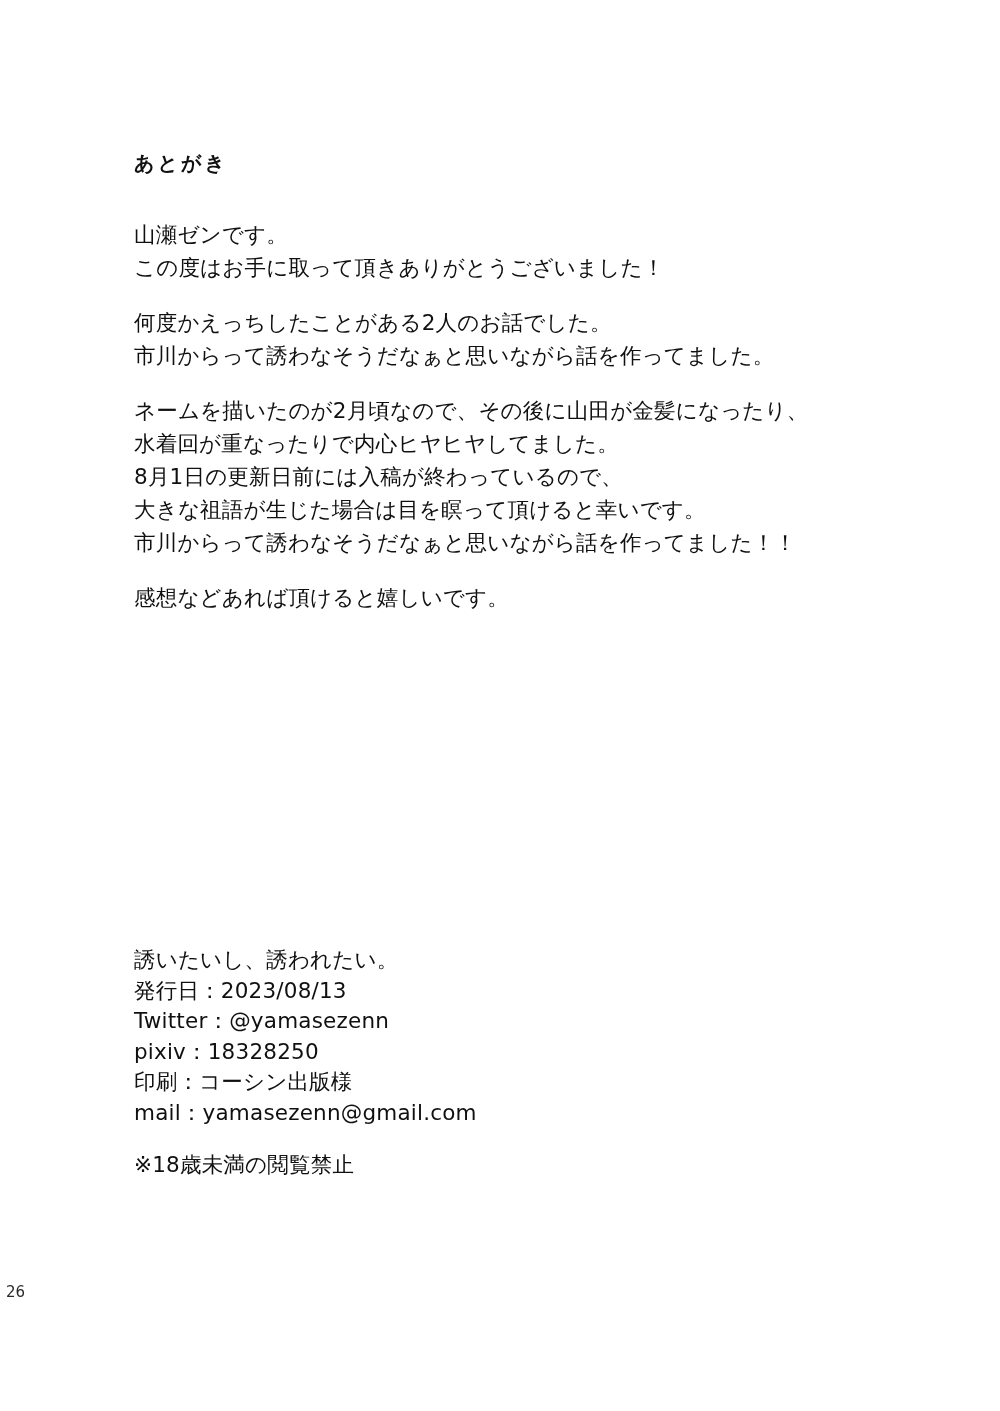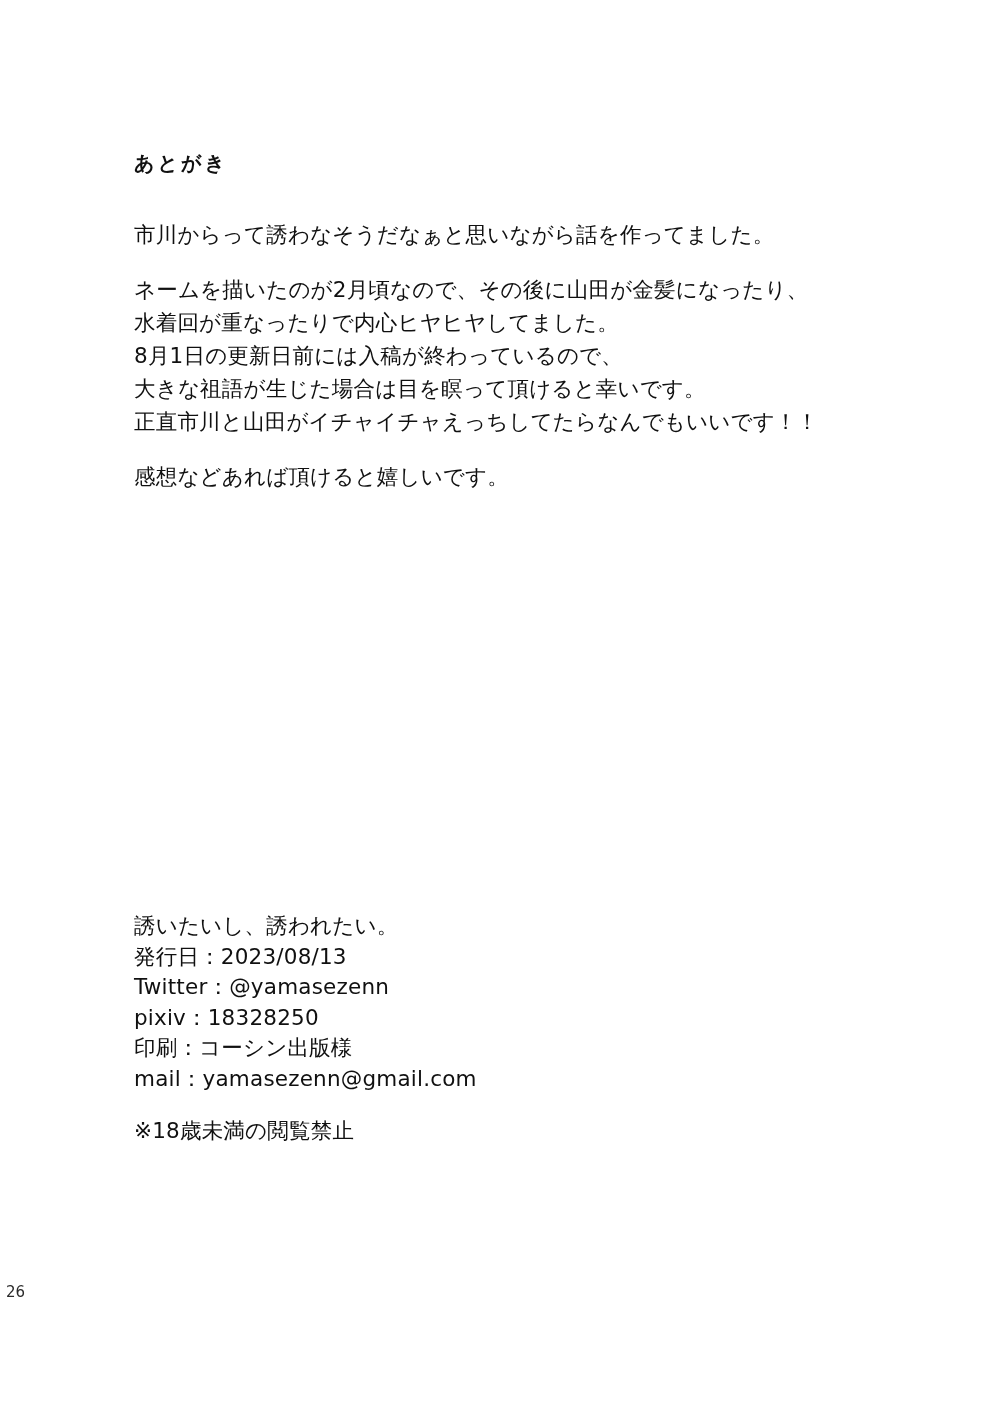--- a/index.html
+++ b/index.html
@@ -59,21 +59,21 @@
   .afterword-body .para:last-child {
     margin-bottom: 8px;
   }
   .afterword-body .line {
     display: block;
     white-space: pre;
   }
   .colophon {
     position: absolute;
     left: 134px;
-    top: 911px;
+    top: 945px;
     width: 800px;
     font-size: 21.5px;
     line-height: 30.5px;
     color: #101010;
     letter-spacing: 0.2px;
   }
   .colophon .line {
     display: block;
     white-space: pre;
   }
@@ -85,28 +85,33 @@
 <body>
 
 <div class="page">
 
   <div class="page-number">26</div>
 
   <div class="afterword-title">あとがき</div>
 
   <div class="afterword-body">
     <div class="para">
+      <span class="line">山瀬ゼンです。</span>
+      <span class="line">この度はお手に取って頂きありがとうございました！</span>
+    </div>
+    <div class="para">
+      <span class="line">何度かえっちしたことがある2人のお話でした。</span>
       <span class="line">市川からって誘わなそうだなぁと思いながら話を作ってました。</span>
     </div>
     <div class="para">
       <span class="line">ネームを描いたのが2月頃なので、その後に山田が金髪になったり、</span>
       <span class="line">水着回が重なったりで内心ヒヤヒヤしてました。</span>
       <span class="line">8月1日の更新日前には入稿が終わっているので、</span>
       <span class="line">大きな祖語が生じた場合は目を瞑って頂けると幸いです。</span>
-      <span class="line">正直市川と山田がイチャイチャえっちしてたらなんでもいいです！！</span>
+      <span class="line">市川からって誘わなそうだなぁと思いながら話を作ってました！！</span>
     </div>
     <div class="para">
       <span class="line">感想などあれば頂けると嬉しいです。</span>
     </div>
   </div>
 
   <div class="colophon">
     <span class="line">誘いたいし、誘われたい。</span>
     <span class="line">発行日：2023/08/13</span>
     <span class="line">Twitter：@yamasezenn</span>

